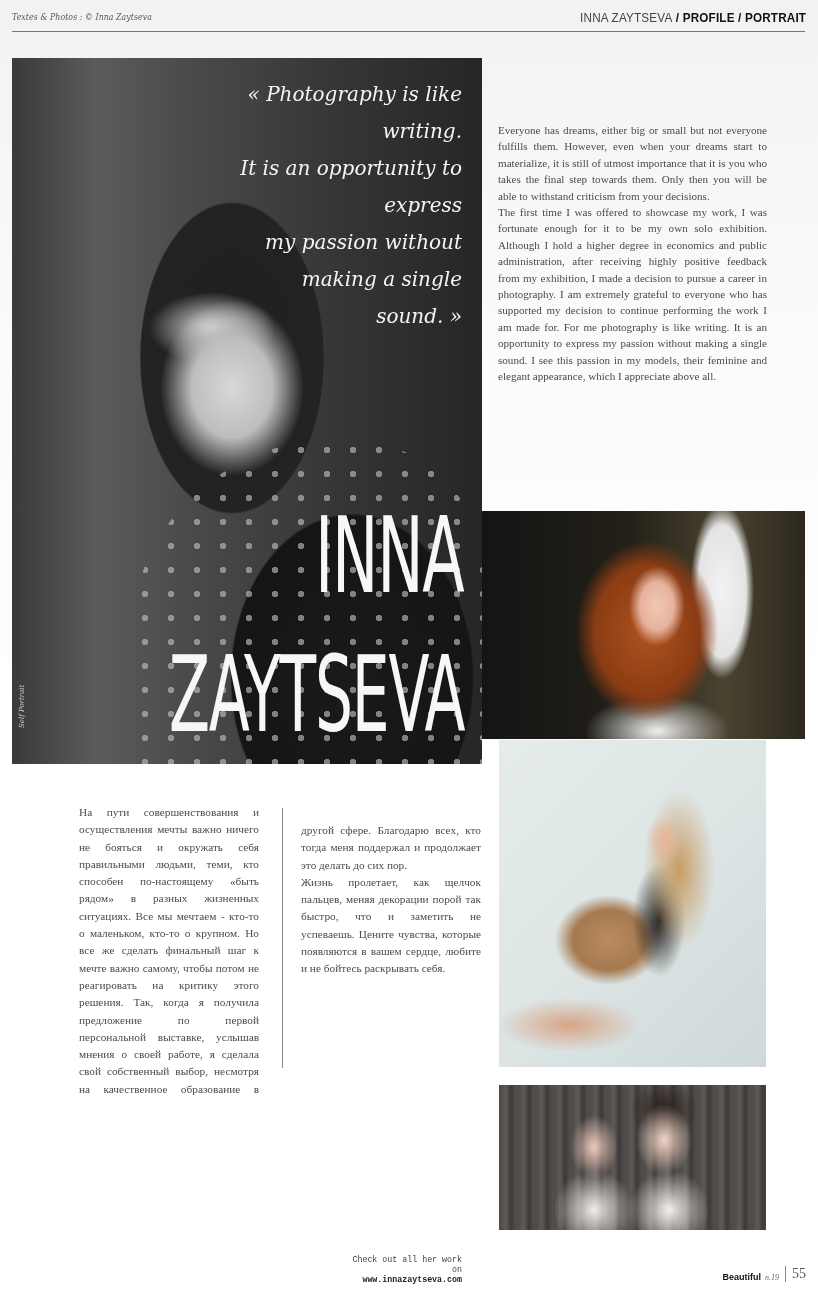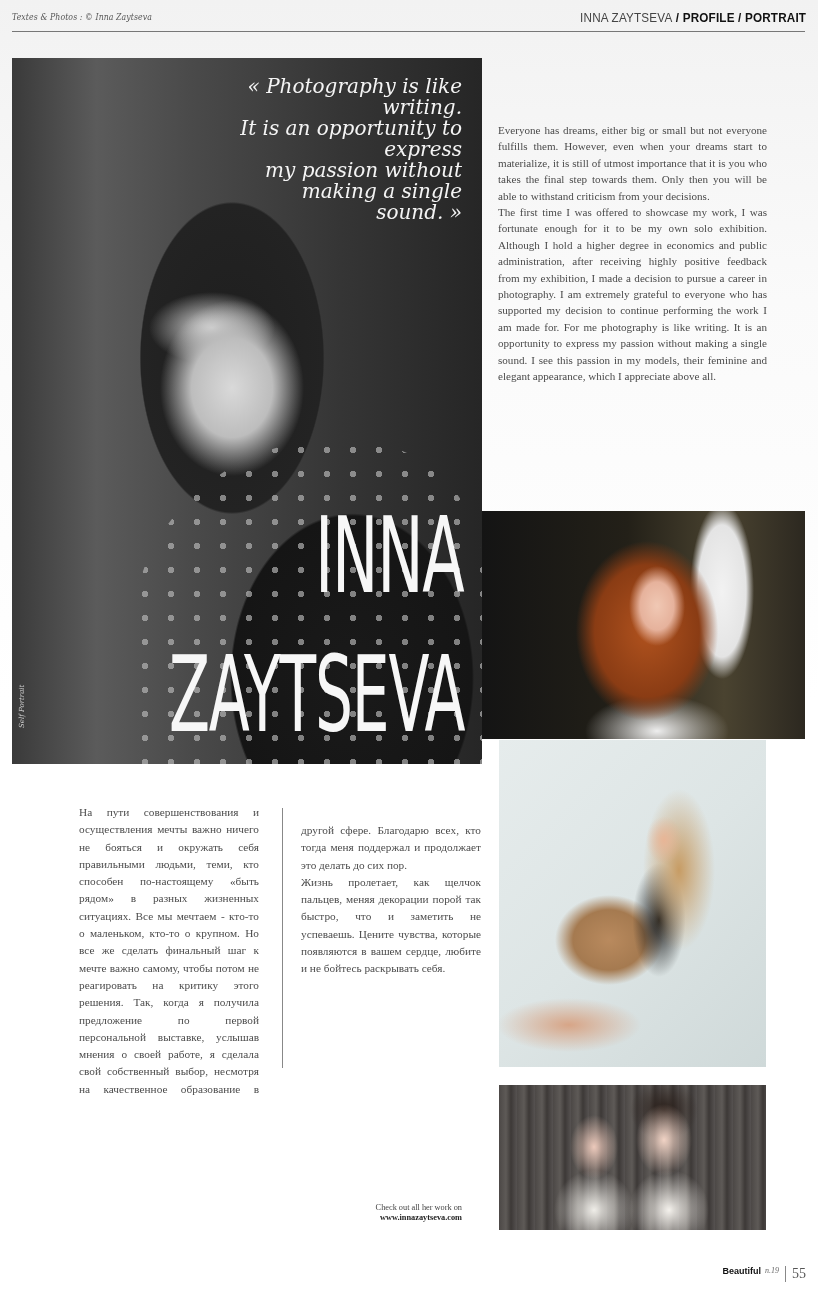--- a/index.html
+++ b/index.html
@@ -40,21 +40,21 @@
   }
   .portrait .dots {
     position: absolute; left: 120px; top: 380px; width: 350px; height: 326px;
     background-image: radial-gradient(circle, #bbbbbb 0 3px, rgba(0,0,0,0) 3.5px);
     background-size: 26px 24px; opacity: 0.65;
     border-radius: 60% 40% 0 0;
   }
   .quote {
     right: 20px; top: 18px; width: 300px; text-align: right;
     font-family: "DejaVu Serif", serif; font-style: italic; color: #f4f4f4;
-    font-size: 20px; line-height: 21px; white-space: pre-line;
+    font-size: 20px; line-height: 37px; white-space: pre-line;
   }
   .name-line {
     right: 18px; font-family: "DejaVu Sans", sans-serif; color: #f7f7f7;
     font-weight: 400; line-height: 1; transform-origin: right top;
     white-space: nowrap; letter-spacing: -2px;
   }
   .name-1 { top: 446px; font-size: 100px; transform: scaleX(0.62) scaleY(1.05); }
   .name-2 { top: 585px; font-size: 100px; transform: scaleX(0.6) scaleY(1.05); }
   .caption-vert {
     left: 6px; top: 670px; color: #cfcfcf;
@@ -107,27 +107,27 @@
     font-family: "Liberation Serif", serif; font-size: 11.3px; line-height: 17.3px;
     color: #4c4c4c; text-align: justify;
   }
   .ru-col p { margin: 0; }
   .ru-col-1 { left: 79px; top: 804px; width: 180px; text-align-last: justify; }
   .ru-col-2 { left: 301px; top: 804px; width: 180px; margin-top: 18px; }
   .ru-divider { left: 282px; top: 808px; width: 1px; height: 260px; background: #888; }
 
   
   .weblink {
-    left: 340px; top: 1203px; width: 122px; text-align: right;
-    font-family: Liberation Serif, serif; font-size: 8.3px; line-height: 10px; color: #444;
+    left: 340px; top: 1255px; width: 122px; text-align: right;
+    font-family: Liberation Mono, monospace; font-size: 8.3px; line-height: 10px; color: #444;
   }
   .weblink b { color: #222; }
 
   
-  .footer { right: 12px; top: 1266px; display: flex; align-items: flex-start; gap: 4px; white-space: nowrap; }
+  .footer { right: 12px; top: 1266px; display: flex; align-items: flex-end; gap: 4px; white-space: nowrap; }
   .footer .mag { font-family: "Liberation Sans", sans-serif; font-weight: 700; font-size: 9px; color: #111; }
   .footer .issue { font-family: "Liberation Serif", serif; font-style: italic; font-size: 8px; color: #666; }
   .footer .bar { width: 1px; height: 16px; background: #888; align-self: center; margin: 0 2px; }
   .footer .page { font-family: "Liberation Serif", serif; font-size: 14px; color: #555; }
 </style>
 </head>
 <body>
 
 <div class="abs hdr-credit">Textes &amp; Photos : © Inna Zaytseva</div>
 <div class="abs hdr-section">

